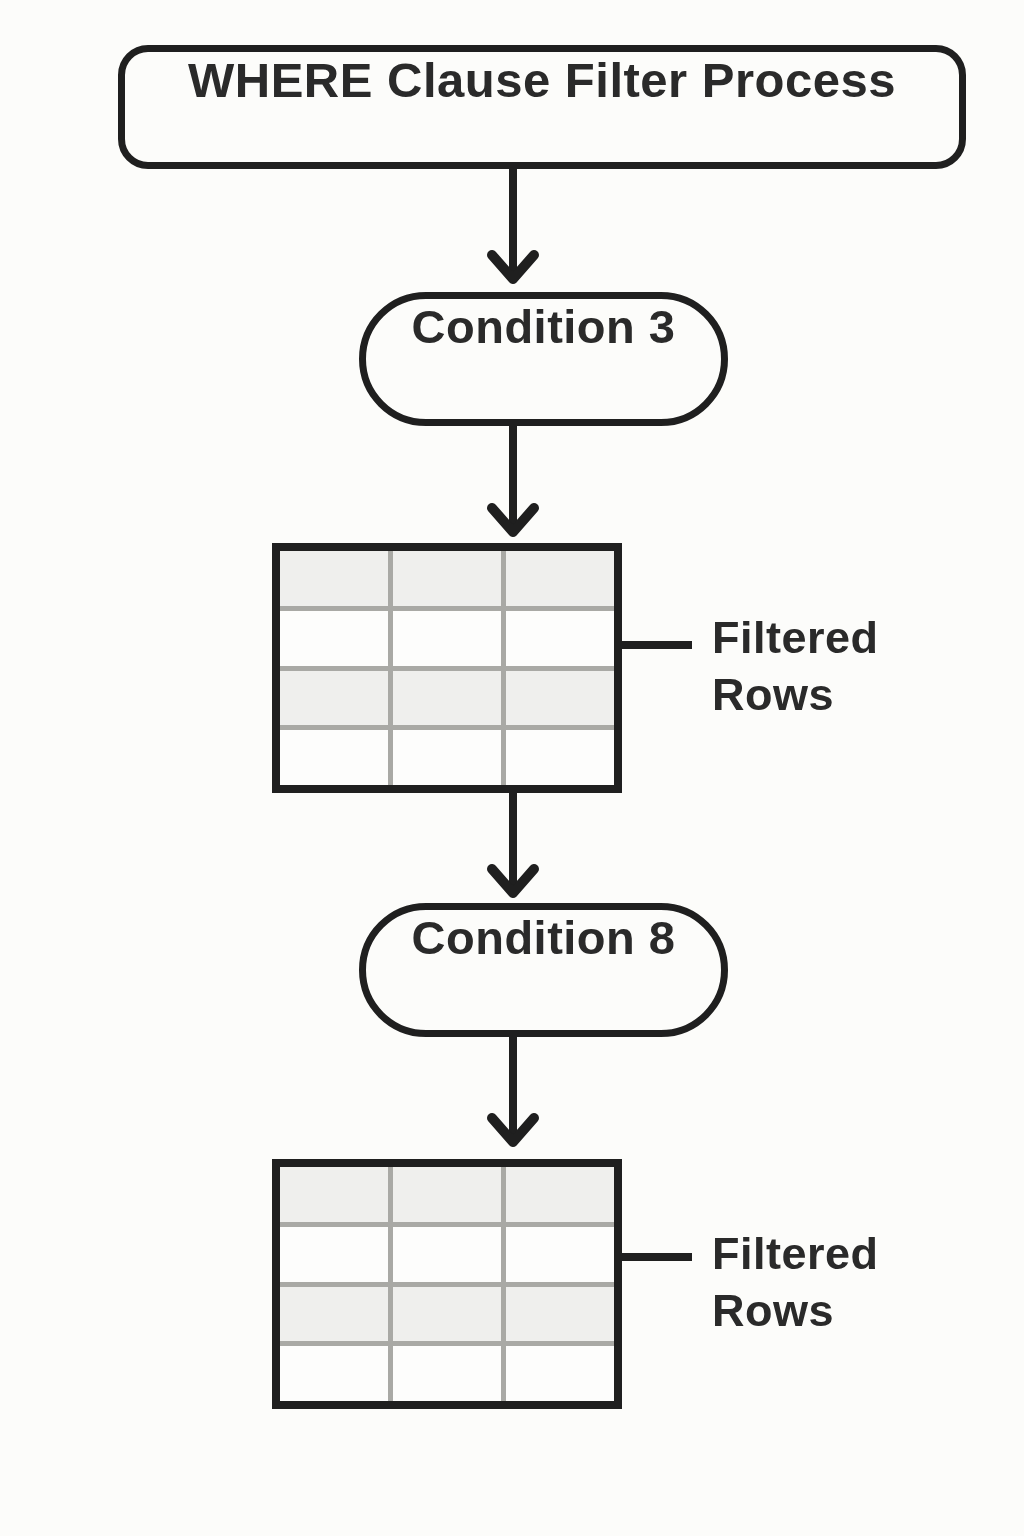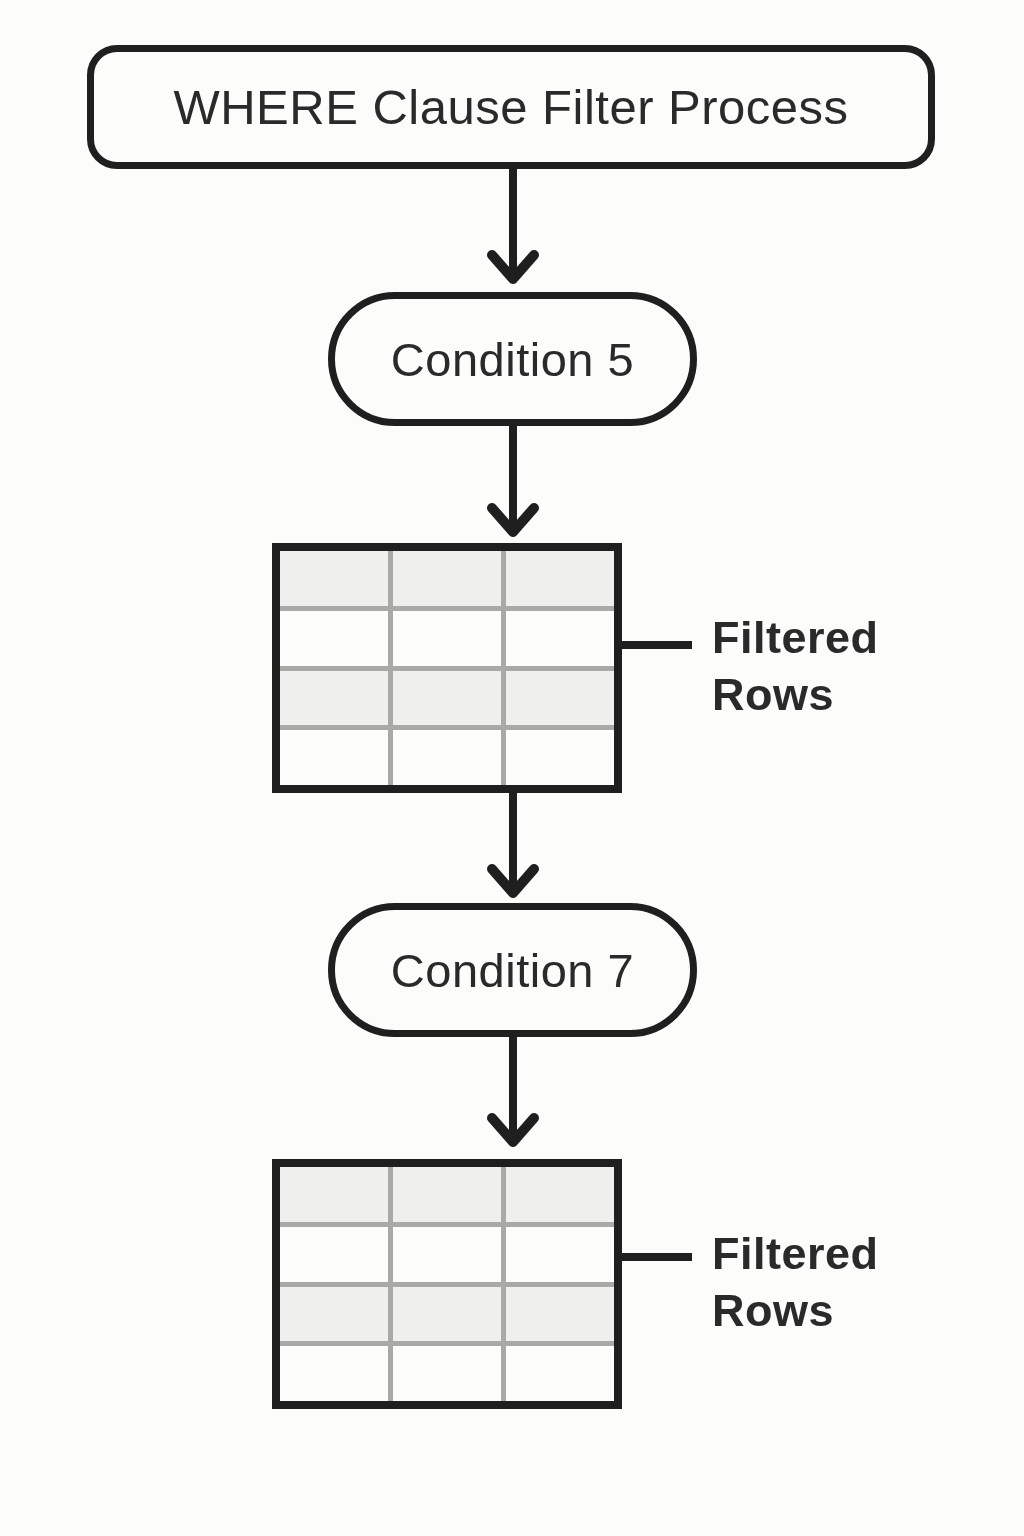--- a/index.html
+++ b/index.html
@@ -19,28 +19,29 @@
     position: relative;
     width: 1024px;
     height: 1536px;
     background: var(--background);
     overflow: hidden;
     color: var(--text);
   }
   .node {
     position: absolute;
     display: flex;
-    align-items: center;
+    align-items: flex-start;
     justify-content: center;
     background: var(--background);
     border: 7px solid var(--line);
     color: var(--text);
-    font-weight: 400;
+    font-weight: 700;
     text-align: center;
     letter-spacing: 0.5px;
+    margin-left: 31px;
   }
   .title-box {
     left: 87px; top: 45px;
     width: 848px; height: 124px;
     border-radius: 30px;
     font-size: 49px;
   }
   .pill {
     width: 369px; height: 134px;
     left: 328px;
@@ -101,21 +102,21 @@
   <div class="node title-box">
     <span>WHERE Clause Filter Process</span>
   </div>
 
   <svg class="arrow arrow-1" width="56" height="118" viewBox="0 0 56 118">
     <line x1="28" y1="0" x2="28" y2="104" stroke="currentColor" stroke-width="8"></line>
     <polyline points="7,86 28,110 49,86" fill="none" stroke="currentColor" stroke-width="10" stroke-linecap="round" stroke-linejoin="round"></polyline>
   </svg>
 
   <div class="node pill pill-1">
-    <span>Condition 5</span>
+    <span>Condition 3</span>
   </div>
 
   <svg class="arrow arrow-2" width="56" height="114" viewBox="0 0 56 114">
     <line x1="28" y1="0" x2="28" y2="100" stroke="currentColor" stroke-width="8"></line>
     <polyline points="7,82 28,106 49,82" fill="none" stroke="currentColor" stroke-width="10" stroke-linecap="round" stroke-linejoin="round"></polyline>
   </svg>
 
   <div class="data-table table-1" data-table="" style="grid-template-columns: repeat(3, 1fr); grid-template-rows: repeat(4, 1fr);">
       <div class="cell shaded"></div>
       <div class="cell shaded"></div>
@@ -133,21 +134,21 @@
 
   <div class="connector connector-1"></div>
   <div class="annotation annotation-1">Filtered Rows</div>
 
   <svg class="arrow arrow-3" width="56" height="108" viewBox="0 0 56 108">
     <line x1="28" y1="0" x2="28" y2="94" stroke="currentColor" stroke-width="8"></line>
     <polyline points="7,76 28,100 49,76" fill="none" stroke="currentColor" stroke-width="10" stroke-linecap="round" stroke-linejoin="round"></polyline>
   </svg>
 
   <div class="node pill pill-2">
-    <span>Condition 7</span>
+    <span>Condition 8</span>
   </div>
 
   <svg class="arrow arrow-4" width="56" height="114" viewBox="0 0 56 114">
     <line x1="28" y1="0" x2="28" y2="100" stroke="currentColor" stroke-width="8"></line>
     <polyline points="7,82 28,106 49,82" fill="none" stroke="currentColor" stroke-width="10" stroke-linecap="round" stroke-linejoin="round"></polyline>
   </svg>
 
   <div class="data-table table-2" data-table="" style="grid-template-columns: repeat(3, 1fr); grid-template-rows: repeat(4, 1fr);">
       <div class="cell shaded"></div>
       <div class="cell shaded"></div>

